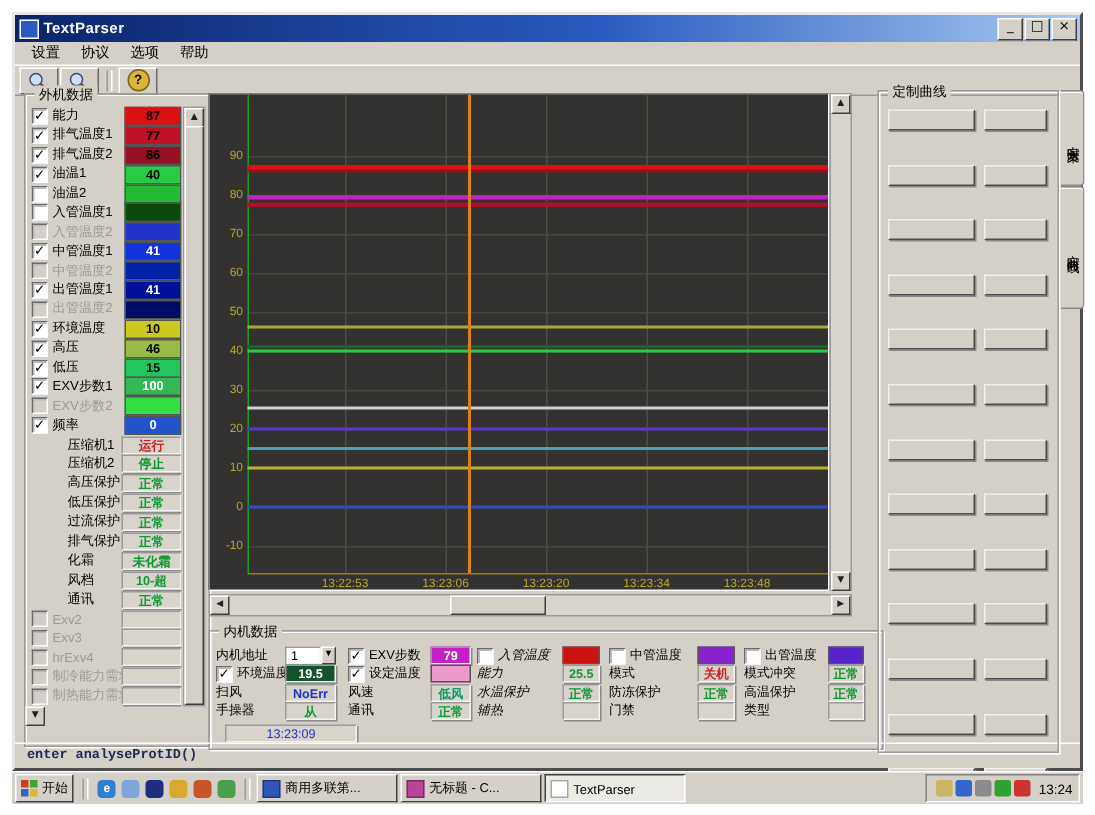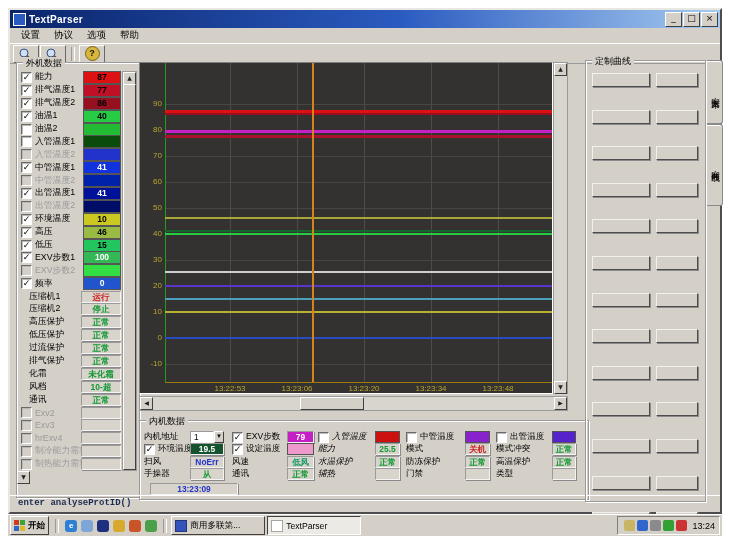--- a/index.html
+++ b/index.html
@@ -30,21 +30,21 @@
   .groupbox{border:1px solid #9a9a9a;box-shadow:1px 1px 0 #ffffff, inset 1px 1px 0 #ffffff;}
   .legend{position:absolute;top:-6px;left:6px;background:#d4d0c8;padding:0 3px;font-size:9px;}
   
   #lp-rows{position:absolute;left:4px;top:8px;right:18px;bottom:4px;overflow:hidden;}
   .lp-row{display:flex;align-items:center;height:12.9px;}
   .cb{width:9px;height:9px;background:#fff;border:1px solid;border-color:#6a6a6a #fff #fff #6a6a6a;
       box-shadow:inset 1px 1px 0 #b9b9b9;font-size:9px;line-height:8px;text-align:center;margin-right:3px;flex:0 0 auto;color:#000;}
   .cb.dis{background:#d4d0c8;color:#8a8a8a;}
   .lp-label{flex:1;font-size:8.8px;white-space:nowrap;overflow:hidden;}
   .lp-label.dis{color:#9a9a9a;}
-  .lp-label.plain{margin-left:8px;}
+  .lp-label.plain{margin-left:24px;}
   .sbox{flex:0 0 36px;height:11px;border:1px solid #555;font-size:8.5px;font-weight:bold;
         text-align:center;line-height:11px;overflow:hidden;}
   .stbox{flex:0 0 38px;height:10px;background:#d8d4cc;border:1px solid;border-color:#9a9a9a #f4f4f4 #f4f4f4 #9a9a9a;
          box-shadow:1px 1px 0 #8a8a8a;font-size:8.5px;font-weight:bold;text-align:center;line-height:10px;overflow:hidden;}
   
   .sb-v{background:#d8d5ce;border:1px solid #9a9a9a;}
   .sb-btn{position:absolute;left:0;width:11px;height:11px;background:#d4d0c8;border:1px solid;
           border-color:#fff #404040 #404040 #fff;font-size:6px;line-height:10px;text-align:center;color:#222;
           font-family:"DejaVu Sans",sans-serif;}
   .sb-thumb{position:absolute;background:#d4d0c8;border:1px solid;border-color:#fff #404040 #404040 #fff;}
@@ -368,21 +368,21 @@
           <div class="ind-row">
             <span class="vbox" style="background: #14532d; color: rgb(255, 255, 255);">19.5</span>
           </div>
           <div class="ind-row">
             <span class="vbox" style="color: rgb(34, 51, 204);">NoErr</span>
           </div>
           <div class="ind-row">
             <span class="vbox" style="color: rgb(17, 153, 51);">从</span>
           </div>
         </div>
-        <div class="vbox" style="position: absolute; left: 10px; top: 62px; width: 86px; color: rgb(34, 51, 204); font-weight: bold;">13:23:09</div>
+        <div class="vbox" style="position: absolute; left: 10px; top: 62px; width: 86px; color: rgb(34, 51, 204); font-weight: normal;">13:23:09</div>
         <div class="ind-col" style="left: 92px; top: 10px; width: 54px;">
           <div class="ind-row">
             <span class="cb">✓</span>
             <span>EXV步数</span>
           </div>
           <div class="ind-row">
             <span class="cb">✓</span>
             <span>设定温度</span>
           </div>
           <div class="ind-row">
@@ -554,21 +554,21 @@
             <span class="slot wide"></span>
             <span class="slot narrow"></span>
           </div>
         </div>
     </div>
   <div class="vtab" style="top: 50px; height: 62px;">实时文本</div>
       <div class="vtab" style="top: 114px; height: 80px;">实时曲线</div>
     </div>
 
   <div id="taskbar" class="abs">
-    <span class="task-btn" style="font-weight:bold;">
+    <span class="task-btn" style="font-weight:normal;">
       <span class="flag">
         <i style="background:#d03a1e"></i>
           <i style="background:#3aa435"></i>
           <i style="background:#2f66c4"></i>
           <i style="background:#e0b726"></i>
       </span>
       <span>开始</span>
     </span>
     <span class="tool-sep"></span>
     <span id="quick-launch" style="display:flex;align-items:center;">
@@ -578,20 +578,24 @@
         <span class="q-ico" style="background: rgb(217, 169, 47);"></span>
         <span class="q-ico" style="background: rgb(201, 84, 42);"></span>
         <span class="q-ico" style="background: rgb(74, 160, 74);"></span>
       </span>
     <span class="tool-sep"></span>
     <span id="task-buttons" style="display:flex;align-items:center;flex:1;overflow:hidden;">
         <span class="task-btn" style="width: 86px;">
           <span class="tb-ico" style="background: rgb(51, 85, 187);"></span>
           <span>商用多联第...</span>
         </span>
+        <span class="task-btn" style="width: 86px;">
+          <span class="tb-ico" style="background: rgb(187, 68, 153);"></span>
+          <span>无标题 - C...</span>
+        </span>
         <span class="task-btn active" style="width: 86px;">
           <span class="tb-ico" style="background: rgb(255, 255, 255);"></span>
           <span>TextParser</span>
         </span>
       </span>
     <span id="tray" style="display:flex;align-items:center;border:1px solid;border-color:#808080 #fff #fff #808080;height:17px;padding:0 4px;">
       <span id="tray-icons" style="display:flex;align-items:center;">
           <span class="tray-ico" style="background: rgb(201, 181, 100);"></span>
           <span class="tray-ico" style="background: rgb(51, 102, 204);"></span>
           <span class="tray-ico" style="background: rgb(138, 138, 138);"></span>

